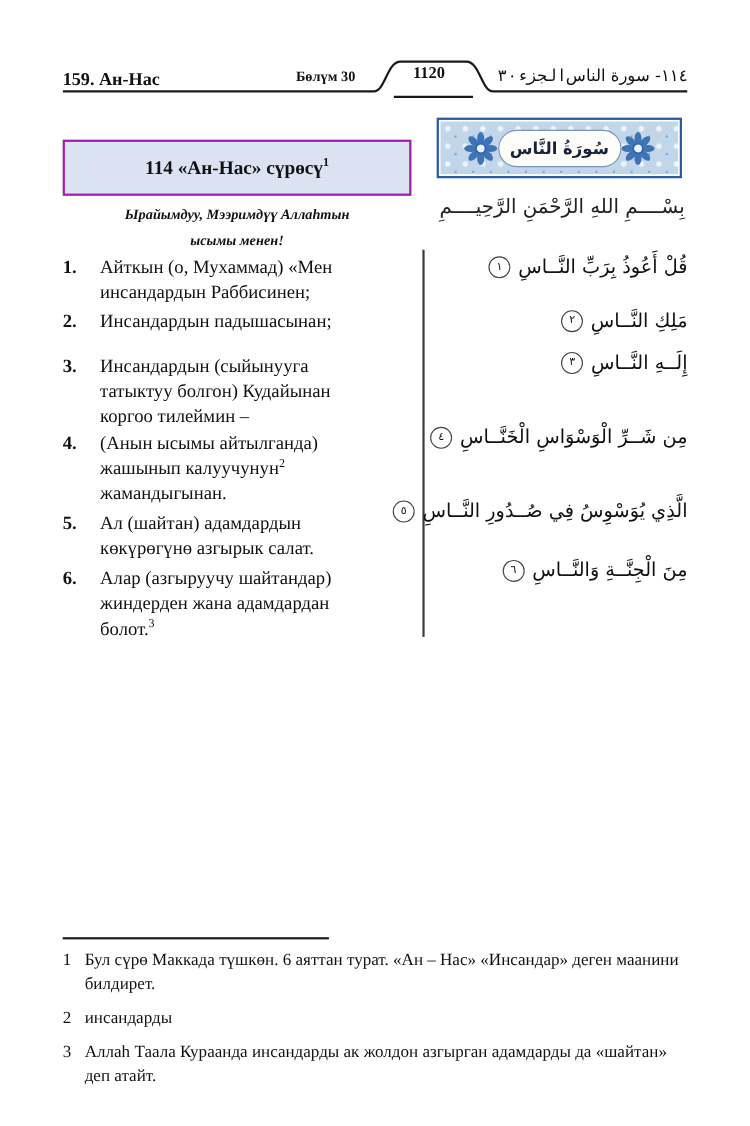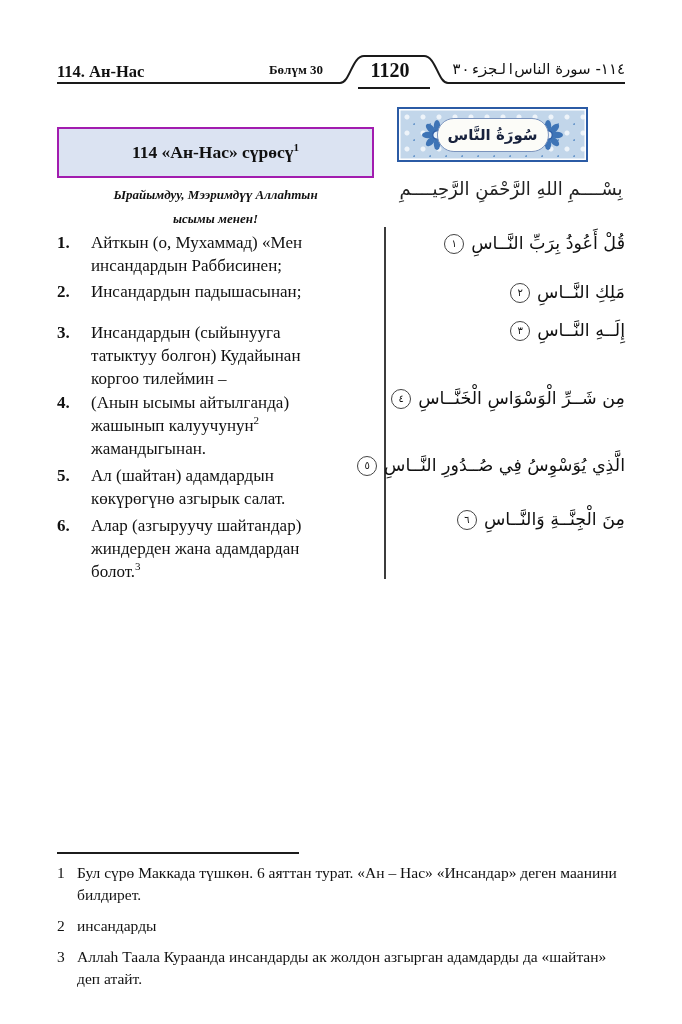--- a/index.html
+++ b/index.html
@@ -9,34 +9,34 @@
     background:#ffffff;
     font-family:"Liberation Serif","DejaVu Serif",serif;
     color:#111;
     overflow:hidden;
   }
   
   .header{position:absolute;left:57px;top:50px;width:568px;height:42px;}
   .header .rule-svg{position:absolute;left:0;top:0;width:568px;height:42px;}
   .h-left{position:absolute;left:0;top:12px;font-weight:bold;font-size:16.5px;}
   .h-center{position:absolute;left:212px;top:12px;font-weight:bold;font-size:13px;}
-  .h-pagenum{position:absolute;left:295px;top:9px;width:76px;text-align:center;font-weight:bold;font-size:20px;}
+  .h-pagenum{position:absolute;left:295px;top:9px;width:76px;text-align:center;font-weight:bold;font-size:15px;}
   .h-juz{position:absolute;left:395px;top:10px;font-size:15px;font-family:Liberation Mono, monospace;direction:rtl;}
   .h-surah-ar{position:absolute;right:0;top:10px;font-size:15px;font-family:"DejaVu Sans",sans-serif;direction:rtl;}
   
   .title-box{
     position:absolute;left:57px;top:110px;width:317px;height:51px;
     background:#dbe3f2;border:2px solid #a21caf;box-sizing:border-box;
     display:flex;align-items:center;justify-content:center;
     font-weight:bold;font-size:17.5px;margin-top:17px;
   }
   sup{font-size:11px;vertical-align:super;line-height:0;}
   
   .ornament{
-    position:absolute;left:397px;top:107px;width:191px;height:55px;
+    position:absolute;left:397px;top:107px;width:223px;height:55px;
     border:2px solid #2b5ba5;box-sizing:border-box;
     background-color:#c2d6ea;
     background-image:
       radial-gradient(circle at 8px 8px, #eef4fa 2px, transparent 3px),
       radial-gradient(circle at 16px 16px, #6f9bcd 1.5px, transparent 2.5px);
     background-size:16px 16px;
     box-shadow:inset 0 0 0 1.5px #ffffff;
     text-align:right;
   }
   .flower{position:absolute;top:50%;transform:translateY(-50%);}
@@ -86,21 +86,21 @@
 </head>
 <body>
 
 <div class="page">
 
   <div class="header">
     <svg class="rule-svg" viewBox="0 0 568 42" xmlns="http://www.w3.org/2000/svg">
       <path d="M0 33 H283 C293 33 295 6 307 6 H367 C379 6 381 33 391 33 H568" fill="none" stroke="#1a1a1a" stroke-width="2"></path>
       <path d="M301 38 H373" fill="none" stroke="#1a1a1a" stroke-width="2"></path>
     </svg>
-    <span class="h-left">114. Ан-Нас</span>
+    <span class="h-left">159. Ан-Нас</span>
     <span class="h-center">Бөлүм 30</span>
     <span class="h-pagenum">1120</span>
     <span class="h-juz">الجزء٣٠</span>
     <span class="h-surah-ar">١١٤- سورة الناس</span>
   </div>
 
   <div class="title-box">
     <span><span>114 «Ан-Нас» сүрөсү</span><sup>1</sup></span>
   </div>
 

